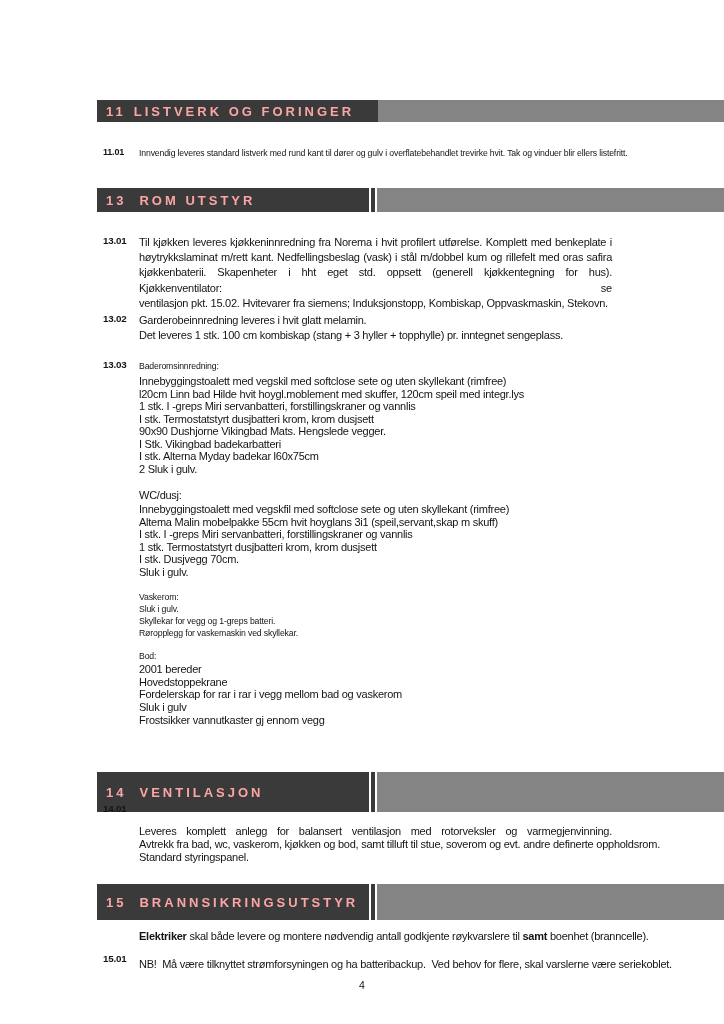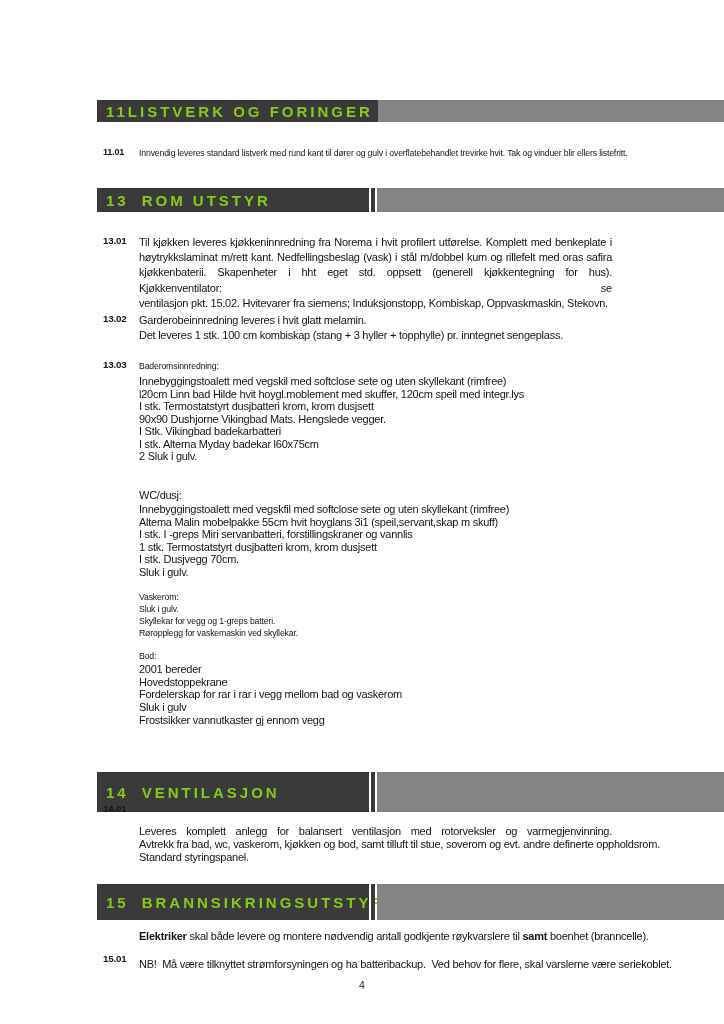--- a/index.html
+++ b/index.html
@@ -16,40 +16,40 @@
   .bar {
     position: absolute;
     left: 97px;
     right: 0;
     height: 23px;
     display: flex;
     align-items: stretch;
   }
   .bar-dark {
     background: var(--header-dark, #3a3a3a);
-    color: #84cc16;
+    color: #fca5a5;
     display: flex;
     align-items: center;
     padding-left: 9px;
-    font-size: 15px;
+    font-size: 13px;
     letter-spacing: 3px;
     font-weight: 600;
     box-sizing: border-box;
   }
   .bar-sep {
     width: 4px;
     margin: 0 2px;
     background: var(--header-dark, #3a3a3a);
   }
   .bar-gray {
     flex: 1;
     background: var(--header-gray, #848484);
   }
   .bar-title { margin-left: 13px; white-space: nowrap; }
-  .bar-title.tight { margin-left: 0; }
+  .bar-title.tight { margin-left: 8px; }
   
   .item-num {
     position: absolute;
     left: 103px;
     font-weight: bold;
     font-size: 9.8px;
     letter-spacing: -0.2px;
     white-space: pre;
   }
   
@@ -124,20 +124,21 @@
     <div class="line">Det leveres 1 stk. 100 cm kombiskap (stang + 3 hyller + topphylle) pr. inntegnet sengeplass.</div>
   </div>
 
   <div class="item-num" style="top:359px">13.03</div>
   <div class="body small" style="top:360px">
     <div class="line">Baderomsinnredning:</div>
   </div>
   <div class="body" style="top:375px">
     <div class="line">Innebyggingstoalett med vegskil med softclose sete og uten skyllekant (rimfree)</div>
     <div class="line">l20cm Linn bad Hilde hvit hoygl.moblement med skuffer, 120cm speil med integr.lys</div>
+    <div class="line">1 stk. I -greps Miri servanbatteri, forstillingskraner og vannlis</div>
     <div class="line">I stk. Termostatstyrt dusjbatteri krom, krom dusjsett</div>
     <div class="line">90x90 Dushjorne Vikingbad Mats. Hengslede vegger.</div>
     <div class="line">I Stk. Vikingbad badekarbatteri</div>
     <div class="line">I stk. Alterna Myday badekar l60x75cm</div>
     <div class="line">2 Sluk i gulv.</div>
   </div>
 
   <div class="body" style="top:489px">
     <div class="line">WC/dusj:</div>
   </div>

